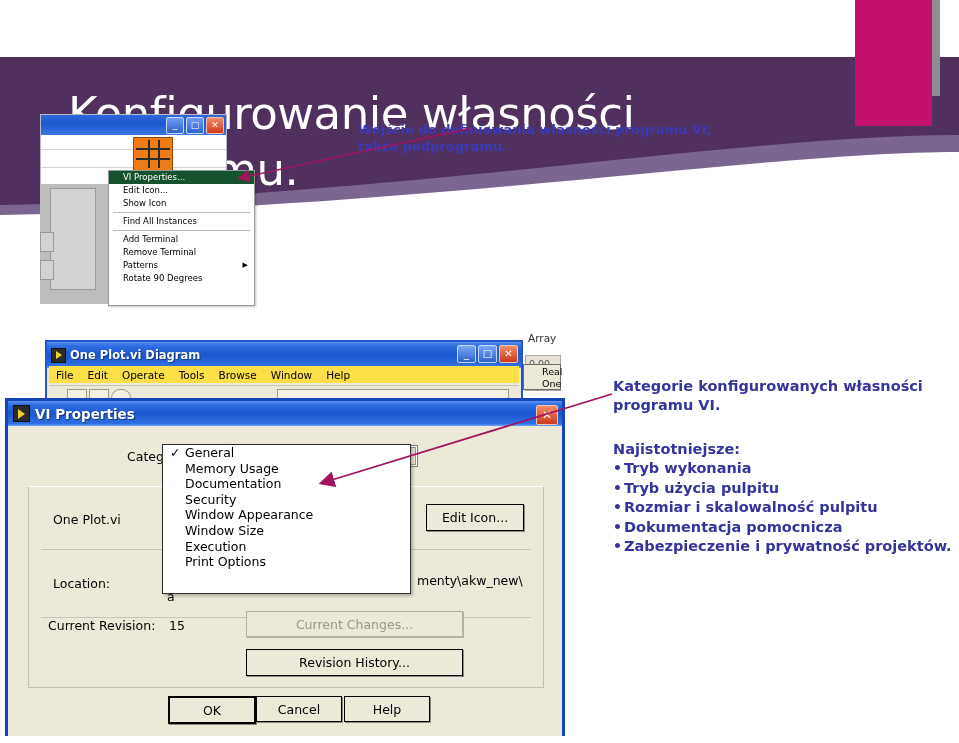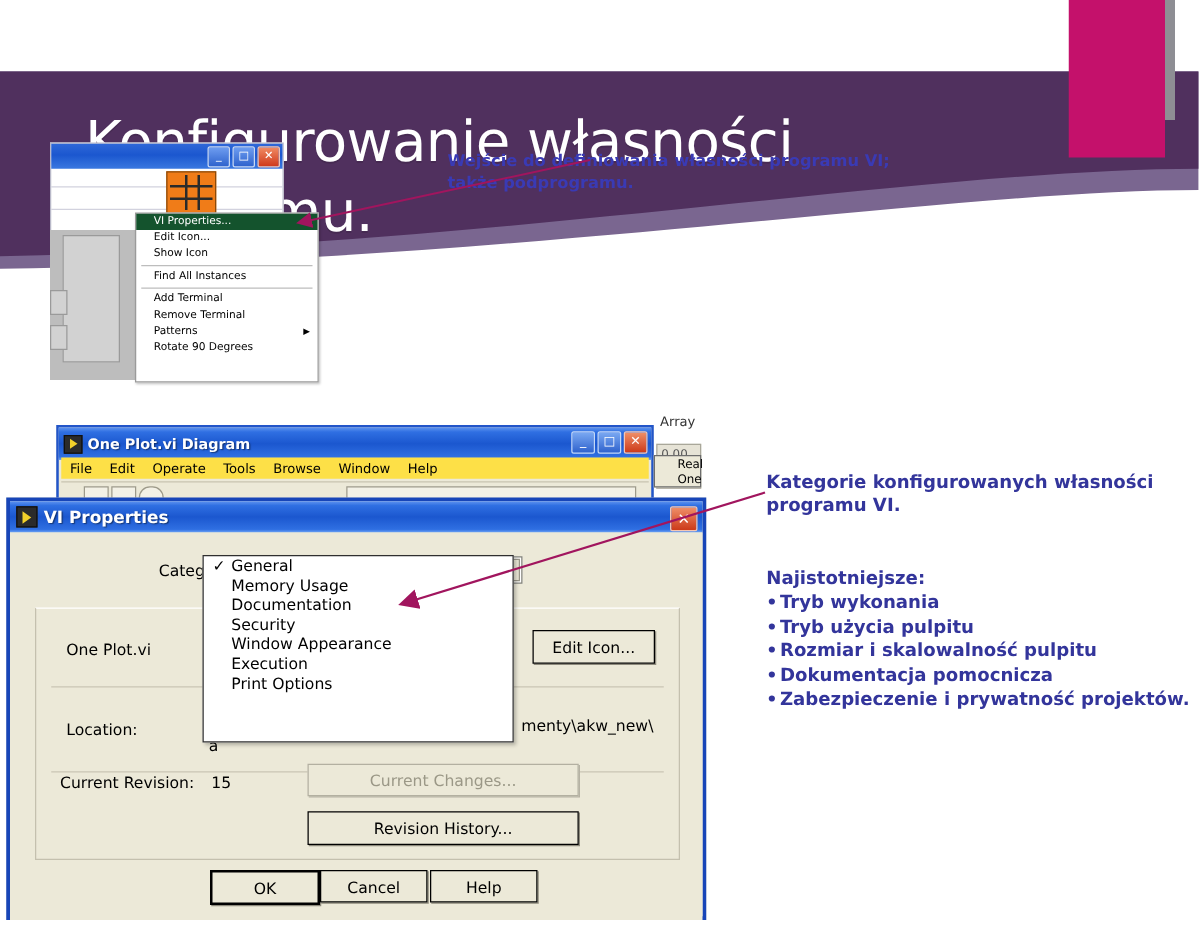--- a/index.html
+++ b/index.html
@@ -37,21 +37,21 @@
     font-family:"DejaVu Sans", sans-serif;
   }
 
   
   .side-block{
     position:absolute;left:613px;top:377px;width:346px;z-index:7;
     color:#33359b;font-family:"DejaVu Sans", sans-serif;font-weight:bold;
   }
   .side-head{font-size:14.5px;line-height:19px;}
   .side-gap{height:25px;}
-  .side-sub{font-size:14.5px;line-height:19px;margin-top:14px;}
+  .side-sub{font-size:14.5px;line-height:19px;}
   .side-list{margin:0;padding:0;list-style:none;}
   .side-list li{font-size:14.5px;line-height:19.5px;white-space:nowrap;}
   .side-list li::before{content:"\2022";margin-right:2px;font-size:14px;}
 
   
   .shot1{position:absolute;left:40px;top:114px;width:205px;height:190px;z-index:5;}
   .s1-win{
     position:absolute;left:0;top:0;width:185px;height:70px;background:#ffffff;
     border:1px solid #b8b8c8;
   }
@@ -329,20 +329,21 @@
 
   <div class="catlist">
     <div class="it">
       <span class="chk">✓</span>
       <span>General</span>
     </div>
     <div class="it">Memory Usage</div>
     <div class="it">Documentation</div>
     <div class="it">Security</div>
     <div class="it">Window Appearance</div>
+    <div class="it">Window Size</div>
     <div class="it">Execution</div>
     <div class="it">Print Options</div>
   </div>
 
   <svg class="arrow2" xmlns="http://www.w3.org/2000/svg">
     <defs>
       <marker id="ah2" markerWidth="9" markerHeight="9" refX="7" refY="4.5" orient="auto">
         <path d="M9,4.5 L0,0 L0,9 Z" fill="#a1155e"></path>
       </marker>
     </defs>

